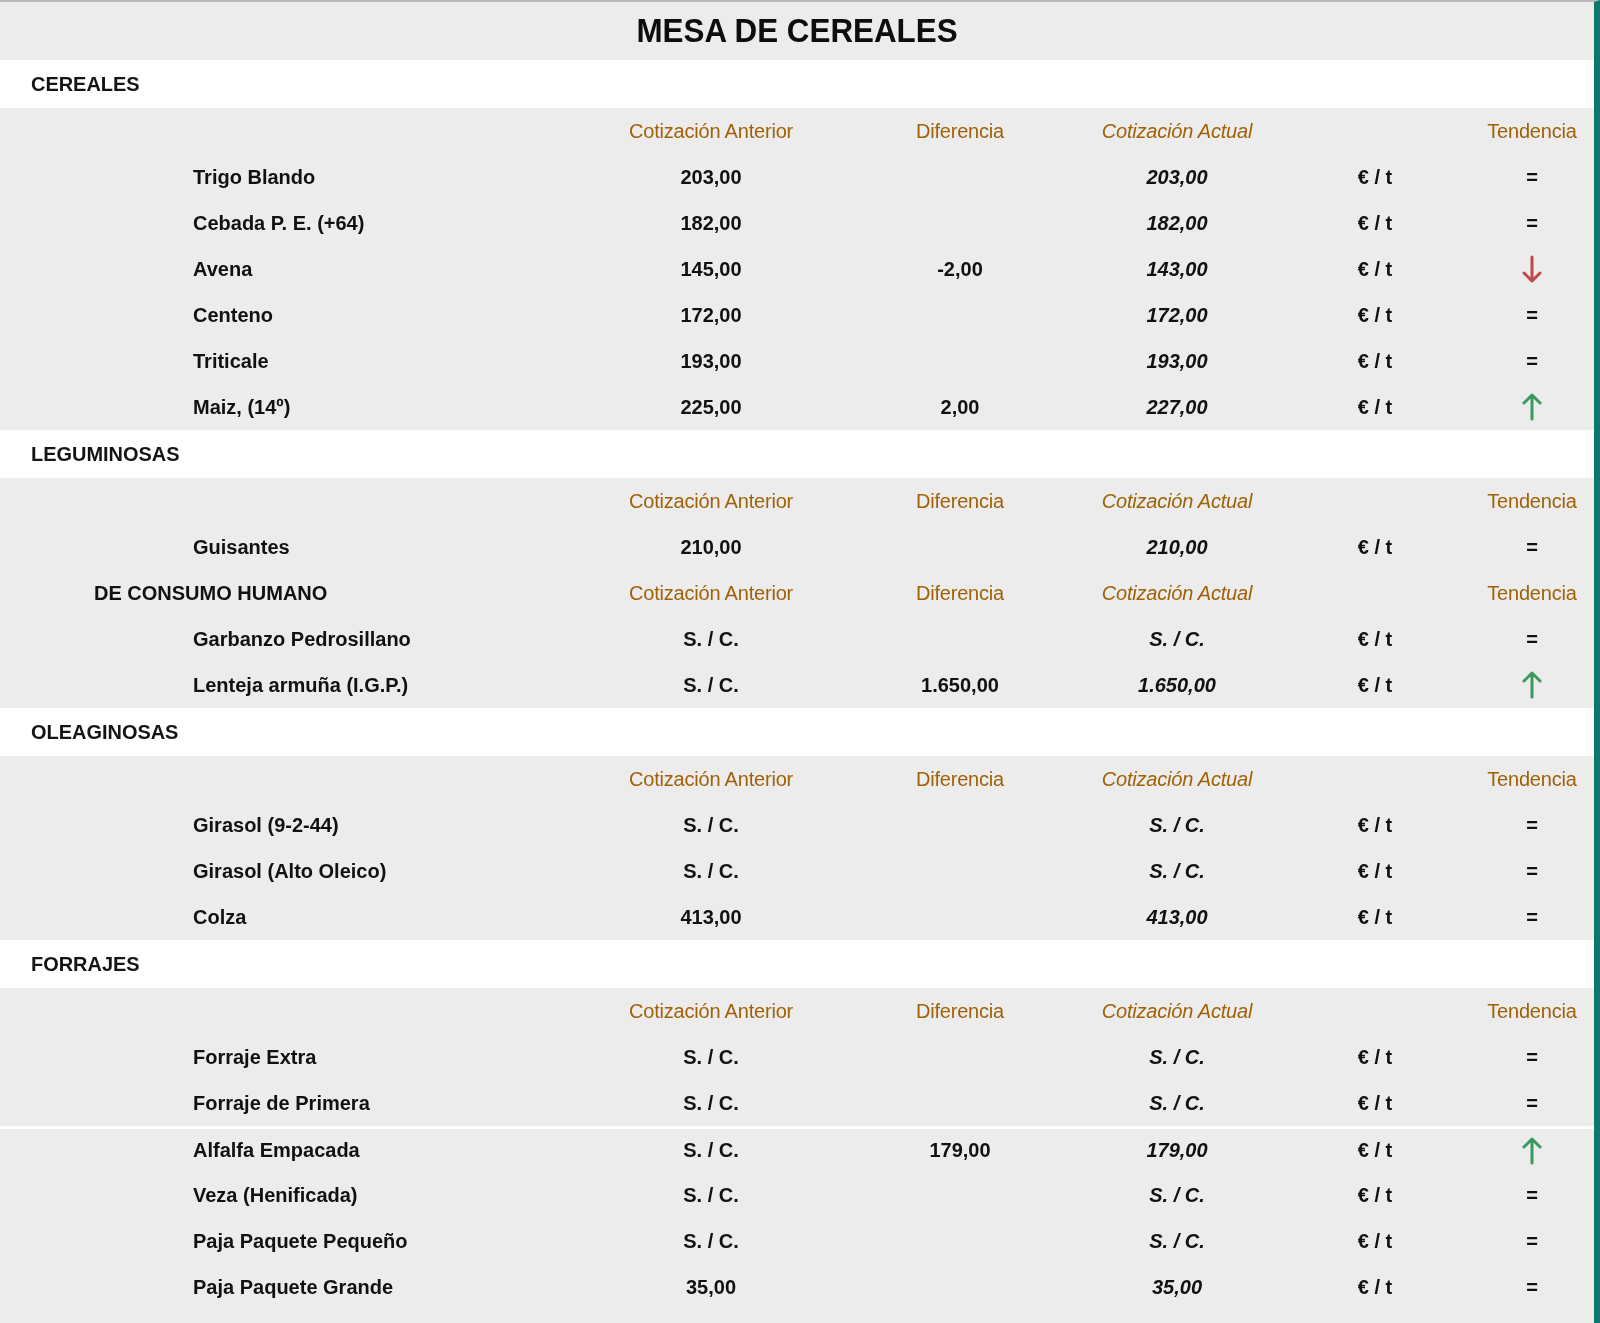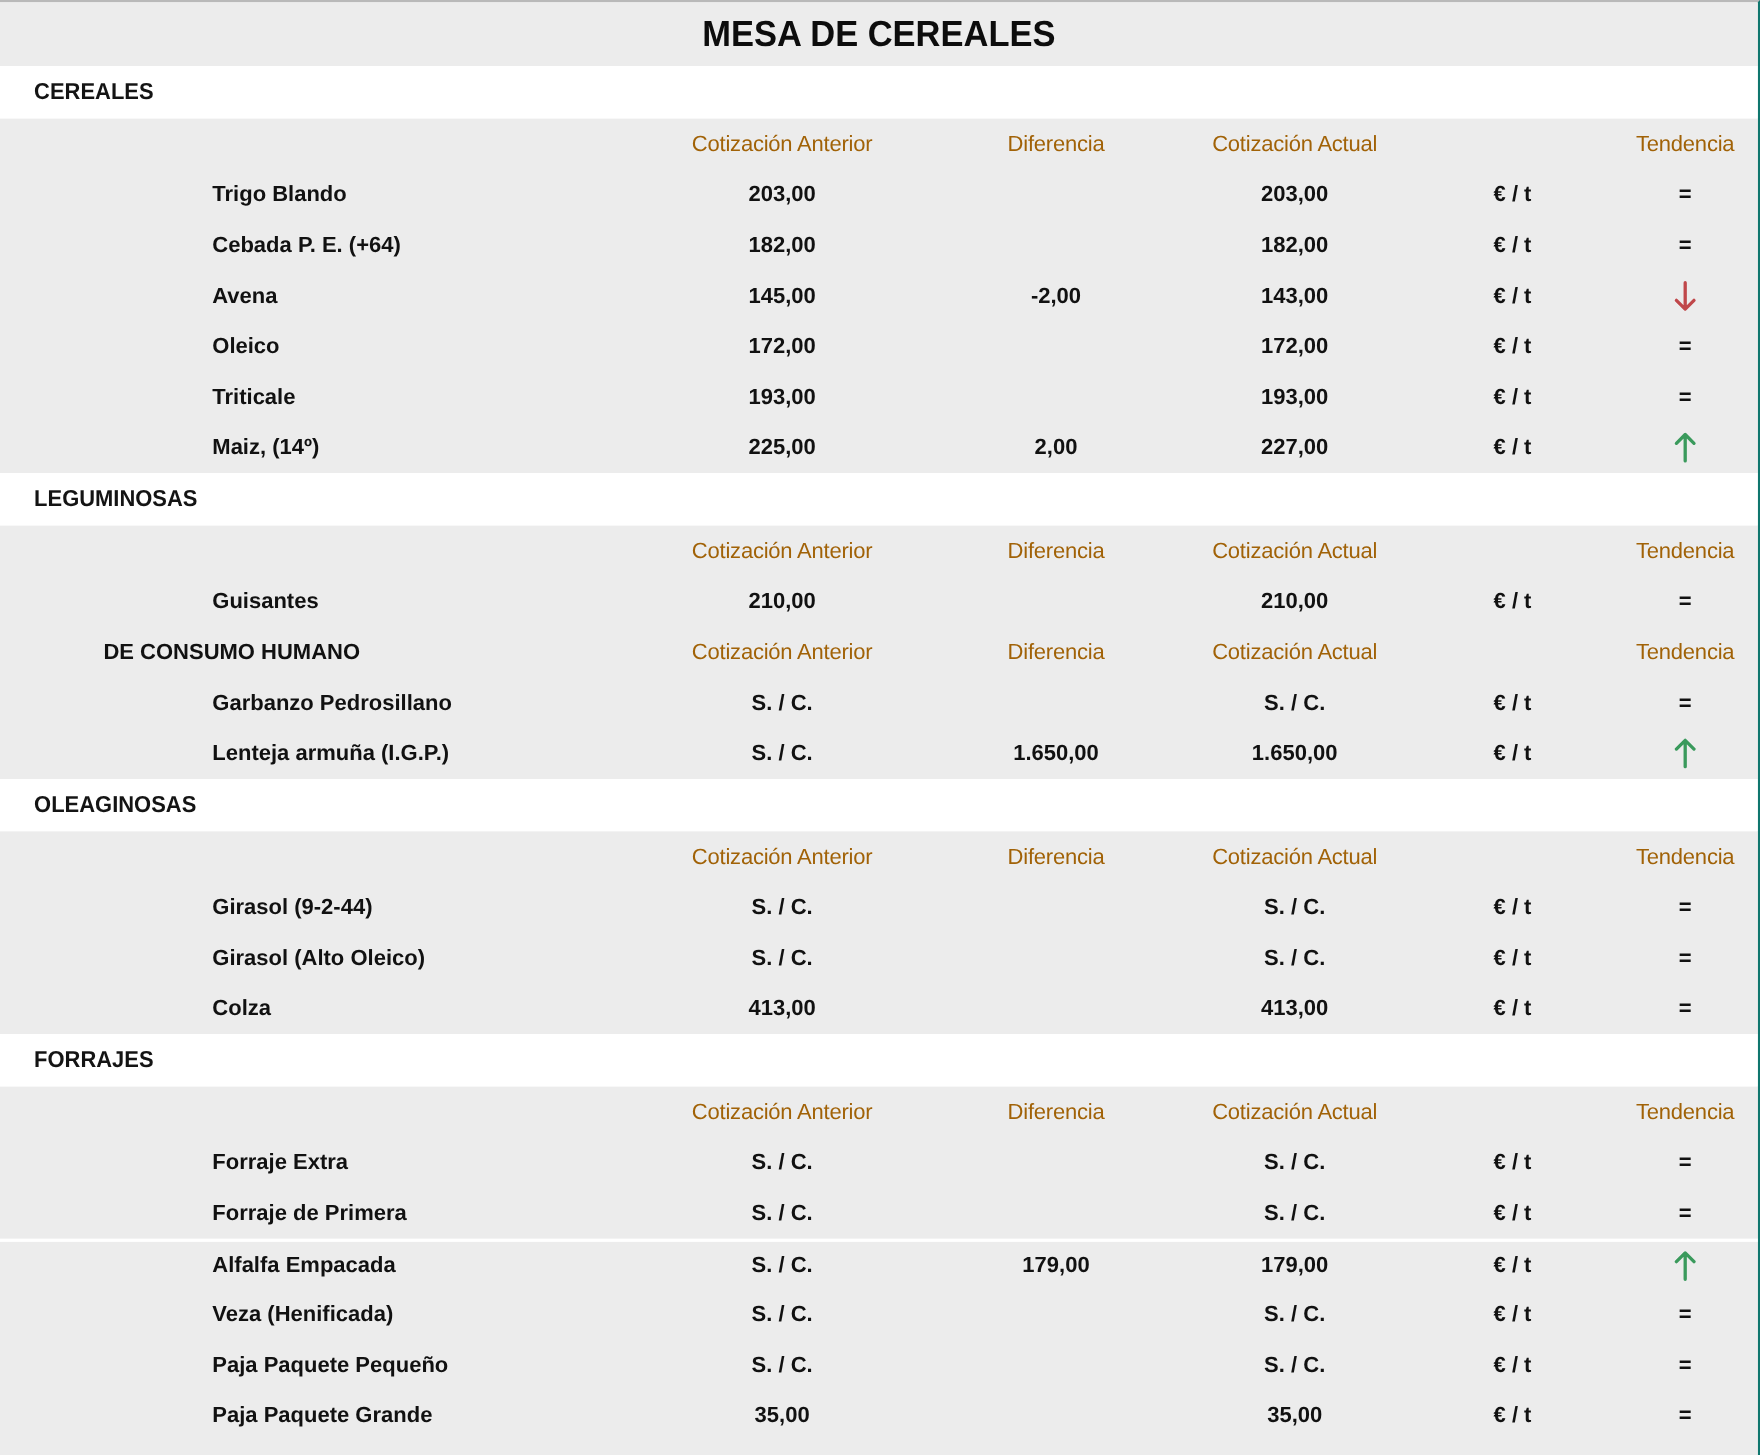--- a/index.html
+++ b/index.html
@@ -1,32 +1,32 @@
 <!DOCTYPE html>
 <html><head>
 <meta charset="utf-8">
 <style>
   * { box-sizing: border-box; margin: 0; padding: 0; }
   html, body { width: 1600px; height: 1323px; overflow: hidden; background: #ececec; }
   body { font-family: "Liberation Sans", "DejaVu Sans", sans-serif; color: #111; position: relative; }
   .frame { position: absolute; left: 0; top: 0; width: 1600px; height: 1323px;
-           border-top: 2px solid #b9b9b9; border-right: 2px solid #0f766e; background: #ececec; }
+           border-top: 2px solid #b9b9b9; border-right: 6px solid #0f766e; background: #ececec; }
   .title-band { height: 58px; background: #ececec; display: flex; align-items: center; justify-content: center; }
   .title { font-size: 33px; font-weight: bold; letter-spacing: 0px; color: #0d0d0d; transform: scaleX(0.95); }
   .section-band { height: 48px; background: #ffffff; display: flex; align-items: center; padding-left: 31px; }
   .section-title { font-size: 21px; font-weight: bold; color: #141414; transform: scaleX(0.95); transform-origin: left center; }
   .block { background: #ececec; position: relative; }
   .row { position: relative; height: 46px; }
   .row.sep { border-top: 3px solid #ffffff; }
   .cell { position: absolute; top: 0; height: 100%; display: flex; align-items: center; font-size: 20px; white-space: nowrap; }
   .c-name { left: 193px; font-weight: bold; }
   .c-subhead { left: 94px; font-weight: bold; text-align: center; }
   .c-prev { left: 611px; width: 200px; justify-content: center; }
   .c-diff { left: 900px; width: 120px; justify-content: center; }
-  .c-curr { left: 1077px; width: 200px; justify-content: center; }
+  .c-curr { left: 1077px; width: 200px; justify-content: center; font-style: italic; }
   .c-unit { left: 1335px; width: 80px; justify-content: center; font-weight: bold; }
   .c-trend { left: 1480px; width: 104px; justify-content: center; }
   .val { font-weight: bold; }
   .hdr { font-weight: normal; font-size: 20px; color: #a16207; letter-spacing: -0.2px; }
   .trend-eq { font-weight: bold; font-size: 20px; }
   .arrow svg { display: block; }
 </style>
 </head>
 <body>
 
@@ -75,21 +75,21 @@
           <div class="cell c-unit">€ / t</div>
           <div class="cell c-trend trend-cell">
             <span class="arrow">
               <svg width="24" height="30" viewBox="0 0 24 30">
                 <path d="M12 3 L12 27 M4 19 L12 27 L20 19" fill="none" stroke="#c0474a" stroke-width="3" stroke-linecap="round" stroke-linejoin="round"></path>
               </svg>
             </span>
           </div>
         </div>
         <div class="row">
-          <div class="cell c-name">Oleico</div>
+          <div class="cell c-name">Centeno</div>
           <div class="cell c-prev val">172,00</div>
           <div class="cell c-diff val"></div>
           <div class="cell c-curr val">172,00</div>
           <div class="cell c-unit">€ / t</div>
           <div class="cell c-trend trend-cell">
             <span class="trend-eq">=</span>
           </div>
         </div>
         <div class="row">
           <div class="cell c-name">Triticale</div>

